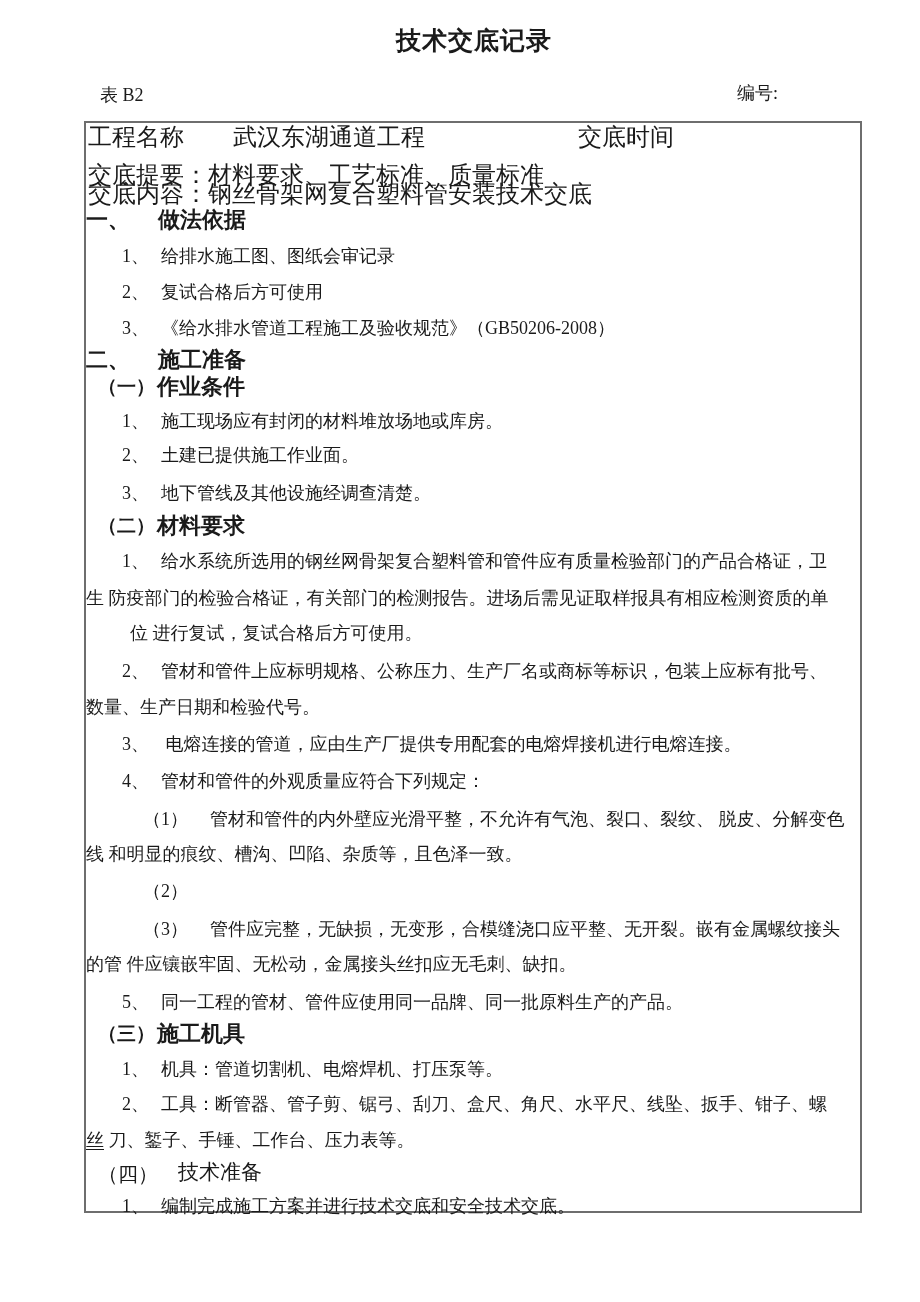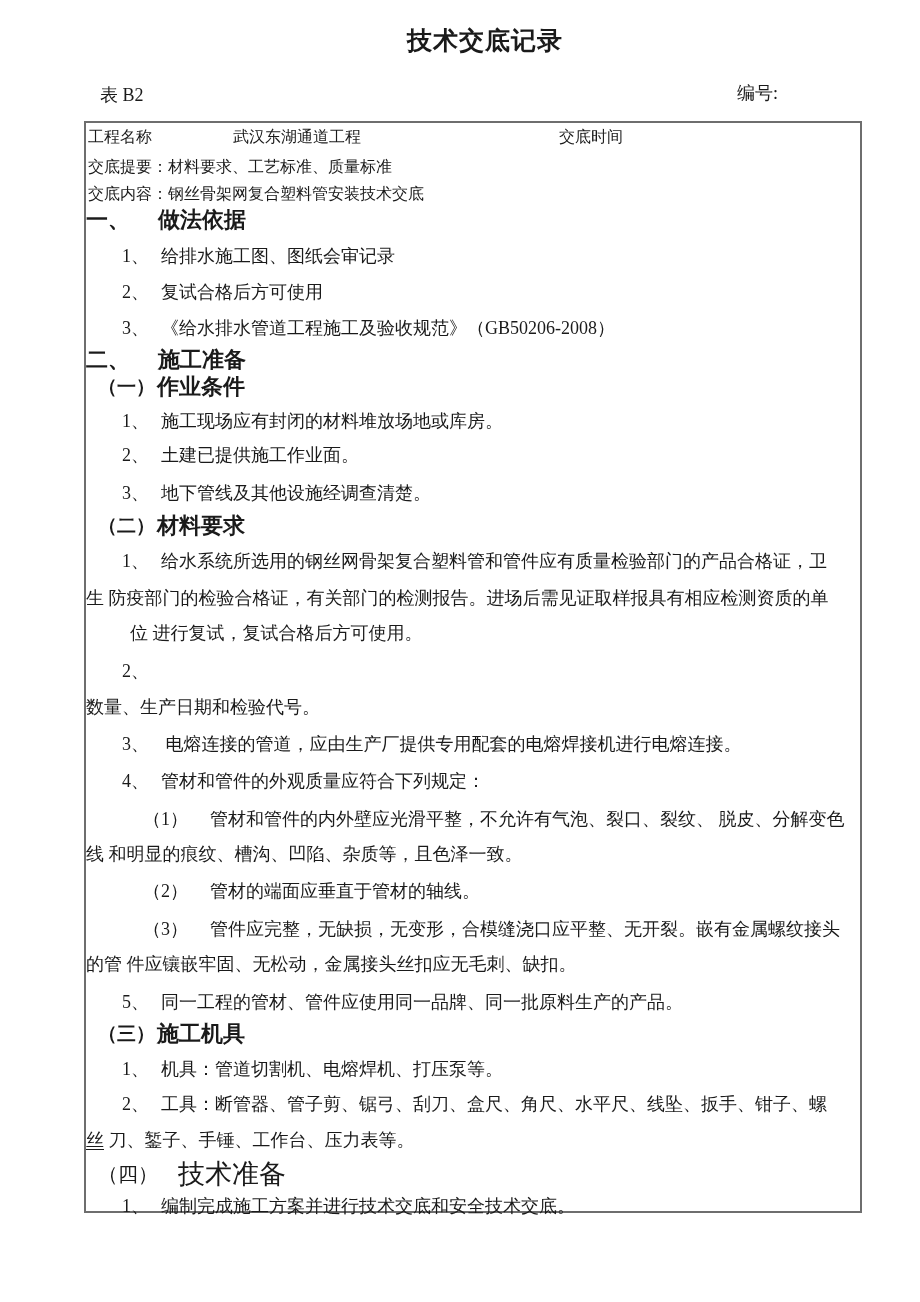--- a/index.html
+++ b/index.html
@@ -4,52 +4,52 @@
 <style>
   html,body{margin:0;padding:0;}
   body{
     width:920px;height:1302px;position:relative;overflow:hidden;
     background:#ffffff;
     font-family:"Liberation Serif","DejaVu Serif",serif;
     color:#1a1a1a;
   }
   .page{position:absolute;inset:0;}
   .doc-title{
-    position:absolute;left:96px;top:24px;width:778px;height:32px;
+    position:absolute;left:85px;top:24px;width:778px;height:32px;
     text-align:center;font-size:25px;font-weight:bold;letter-spacing:1px;
     white-space:pre;
   }
   .meta-item{position:absolute;height:24px;line-height:24px;font-size:18px;white-space:pre;}
   .meta-form{left:100px;top:83px;}
   .meta-no{left:737px;top:81px;}
   .frame{
     position:absolute;left:84px;top:121px;width:778px;height:1092px;
     border:2px solid #6e6e6e;box-sizing:border-box;
   }
   .hrow{position:absolute;left:88px;width:772px;height:24px;line-height:24px;
-        font-size:16px;white-space:pre;}
+        font-size:24px;white-space:pre;}
   .hrow span{position:absolute;top:0;white-space:pre;}
   .hr1{top:125px;}
-  .hr2{top:155px;text-align:right;}
+  .hr2{top:163px;text-align:right;}
   .hr3{top:182px;}
   .c-label{left:0;}
   .c-value{left:145px;}
-  .c-time{left:471px;}
+  .c-time{left:490px;}
   .line{position:absolute;left:86px;width:776px;height:24px;line-height:24px;
         font-size:18px;white-space:pre;}
   .mk,.tx{position:absolute;top:0;white-space:pre;}
   .section{font-size:22px;}
   .section .mk{left:0;}
   .section .tx{left:72px;text-align:center;}
   .num .mk{left:36px;}
   .num .tx{left:75px;}
   .sub .mk{left:12px;font-size:19px;}
   .sub.bold .tx{left:71px;font-size:22px;}
   .sub:not(.bold) .mk{font-size:20px;}
-  .sub:not(.bold) .tx{left:92px;font-size:27px;}
+  .sub:not(.bold) .tx{left:92px;font-size:21px;font-family:Liberation Mono, monospace;}
   .num2 .mk{left:57px;}
   .num2 .tx{left:124px;}
   .cont .tx{left:0;}
   .bold{font-weight:bold;}
   .ul{text-decoration:underline;text-underline-offset:3px;}
 </style>
 </head>
 <body>
 
 <div class="page">
@@ -80,27 +80,27 @@
       <div class="line num" style="top: 316px;"><span class="mk">3、</span><span class="tx">《给水排水管道工程施工及验收规范》（GB50206-2008）</span></div>
       <div class="line section bold" style="top: 348px;"><span class="mk">二、</span><span class="tx">施工准备</span></div>
       <div class="line sub bold" style="top: 375px;"><span class="mk">（一）</span><span class="tx">作业条件</span></div>
       <div class="line num" style="top: 409px;"><span class="mk">1、</span><span class="tx">施工现场应有封闭的材料堆放场地或库房。</span></div>
       <div class="line num" style="top: 443px;"><span class="mk">2、</span><span class="tx">土建已提供施工作业面。</span></div>
       <div class="line num" style="top: 481px;"><span class="mk">3、</span><span class="tx">地下管线及其他设施经调查清楚。</span></div>
       <div class="line sub bold" style="top: 514px;"><span class="mk">（二）</span><span class="tx">材料要求</span></div>
       <div class="line num" style="top: 549px;"><span class="mk">1、</span><span class="tx">给水系统所选用的钢丝网骨架复合塑料管和管件应有质量检验部门的产品合格证，卫</span></div>
       <div class="line cont" style="top: 586px;"><span class="tx">生 防疫部门的检验合格证，有关部门的检测报告。进场后需见证取样报具有相应检测资质的单</span></div>
       <div class="line cont" style="top: 621px; margin-left: 44px;"><span class="tx">位 进行复试，复试合格后方可使用。</span></div>
-      <div class="line num" style="top: 659px;"><span class="mk">2、</span></div>
+      <div class="line num" style="top: 659px;"><span class="mk">2、</span><span class="tx">管材和管件上应标明规格、公称压力、生产厂名或商标等标识，包装上应标有批号、</span></div>
       <div class="line cont" style="top: 695px;"><span class="tx">数量、生产日期和检验代号。</span></div>
       <div class="line num" style="top: 732px;"><span class="mk">3、</span><span class="tx"> 电熔连接的管道，应由生产厂提供专用配套的电熔焊接机进行电熔连接。</span></div>
       <div class="line num" style="top: 769px;"><span class="mk">4、</span><span class="tx">管材和管件的外观质量应符合下列规定：</span></div>
       <div class="line num2" style="top: 807px;"><span class="mk">（1）</span><span class="tx">管材和管件的内外壁应光滑平整，不允许有气泡、裂口、裂纹、 脱皮、分解变色</span></div>
       <div class="line cont" style="top: 842px;"><span class="tx">线 和明显的痕纹、槽沟、凹陷、杂质等，且色泽一致。</span></div>
-      <div class="line num2" style="top: 879px;"><span class="mk">（2）</span><span class="tx">管材的端面应垂直于管材的轴线。</span></div>
+      <div class="line num2" style="top: 879px;"><span class="mk">（2）</span></div>
       <div class="line num2" style="top: 917px;"><span class="mk">（3）</span><span class="tx">管件应完整，无缺损，无变形，合模缝浇口应平整、无开裂。嵌有金属螺纹接头</span></div>
       <div class="line cont" style="top: 952px; padding-left: 40px;"><span class="tx">的管 件应镶嵌牢固、无松动，金属接头丝扣应无毛刺、缺扣。</span></div>
       <div class="line num" style="top: 990px;"><span class="mk">5、</span><span class="tx">同一工程的管材、管件应使用同一品牌、同一批原料生产的产品。</span></div>
       <div class="line sub bold" style="top: 1022px;"><span class="mk">（三）</span><span class="tx">施工机具</span></div>
       <div class="line num" style="top: 1057px;"><span class="mk">1、</span><span class="tx">机具：管道切割机、电熔焊机、打压泵等。</span></div>
       <div class="line num" style="top: 1092px;"><span class="mk">2、</span><span class="tx">工具：断管器、管子剪、锯弓、刮刀、盒尺、角尺、水平尺、线坠、扳手、钳子、螺</span></div>
       <div class="line cont" style="top: 1128px;"><span class="tx"><span class="ul">丝</span> 刀、錾子、手锤、工作台、压力表等。</span></div>
       <div class="line sub" style="top: 1162px;"><span class="mk">（四）</span><span class="tx">技术准备</span></div>
       <div class="line num" style="top: 1194px;"><span class="mk">1、</span><span class="tx">编制完成施工方案并进行技术交底和安全技术交底。</span></div>
     </div>

